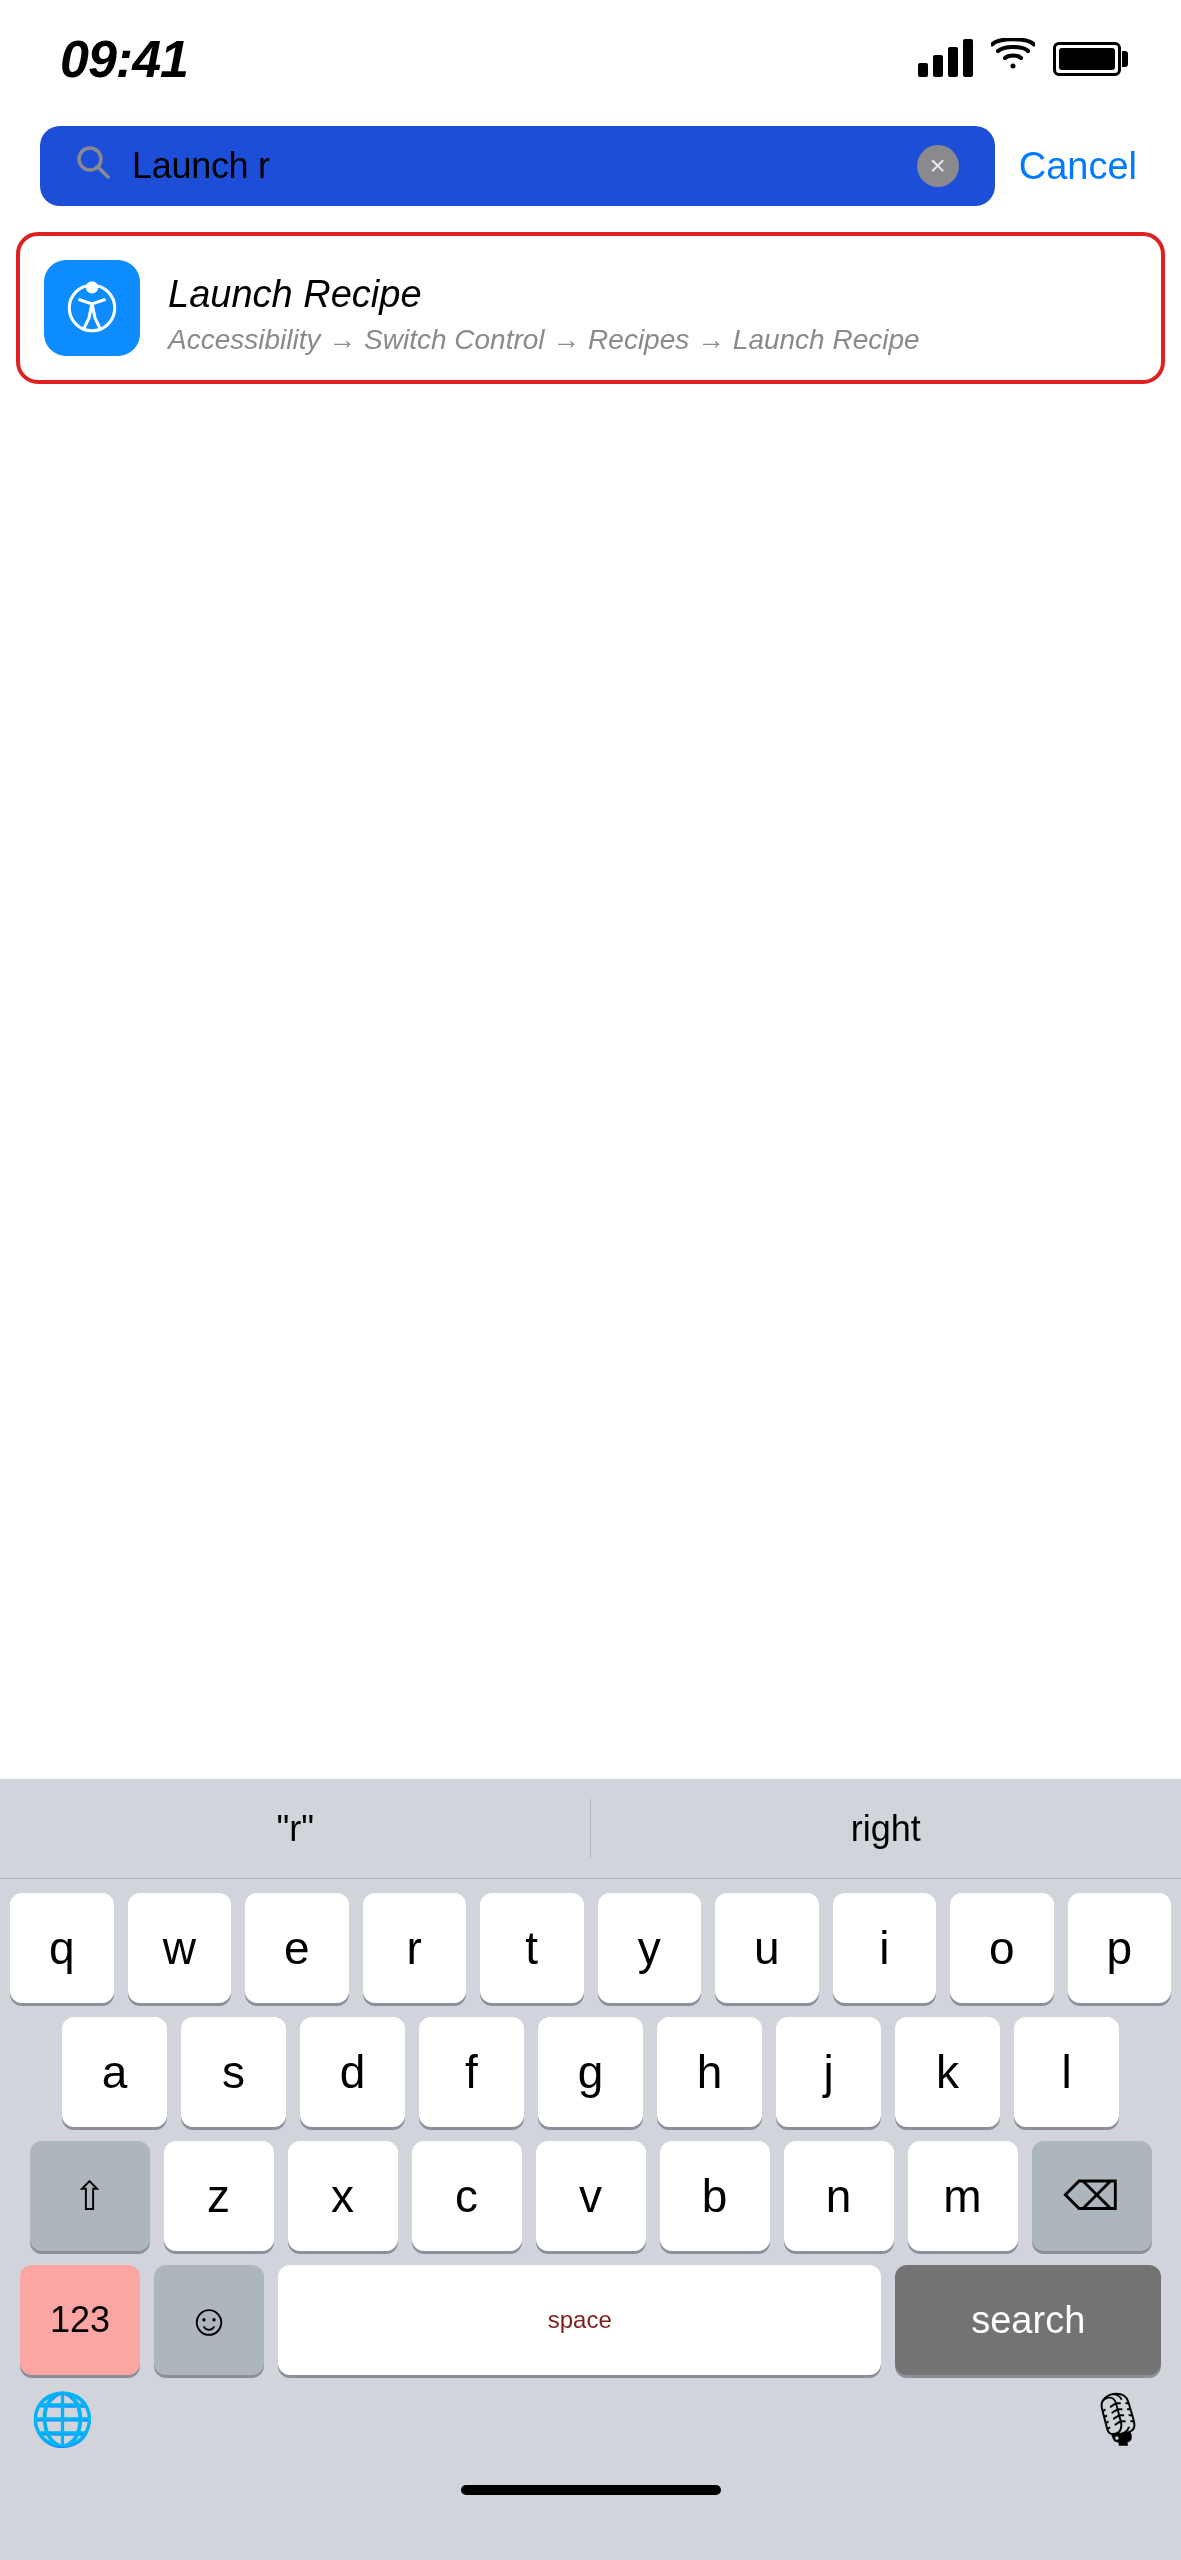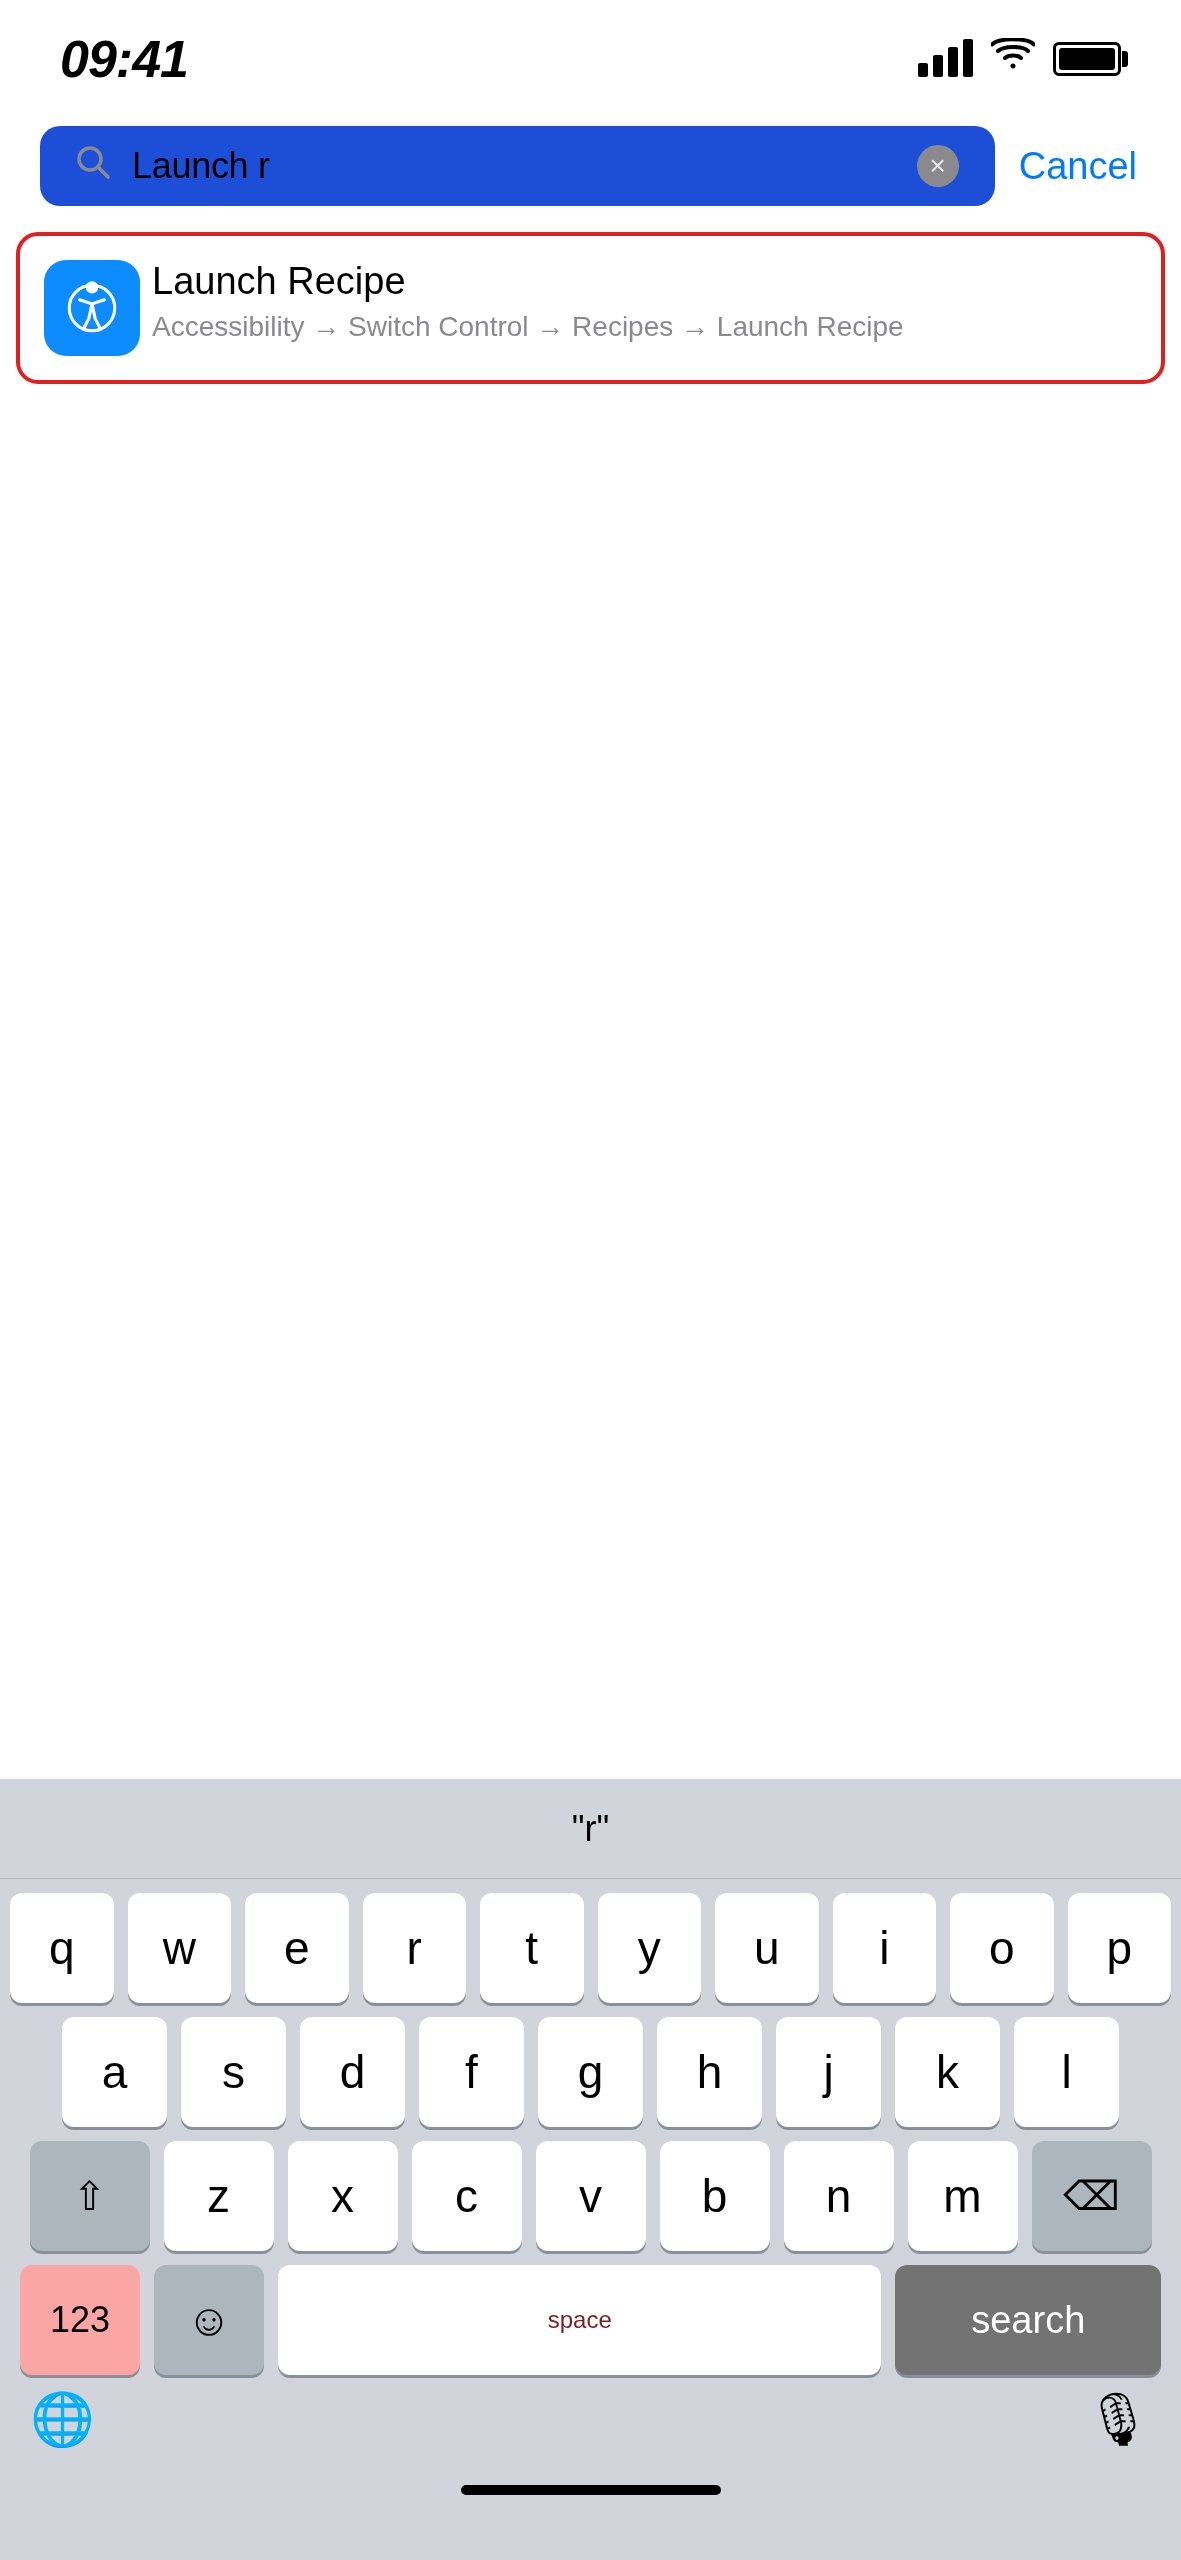--- a/index.html
+++ b/index.html
@@ -138,25 +138,26 @@
       padding: 0 4px;
     }
 
     
     .results-container {
       padding: 10px 0;
     }
 
     .result-item {
       display: flex;
-      align-items: flex-start;
+      align-items: flex-end;
       padding: 24px 40px;
-      gap: 12px;
+      gap: 28px;
       cursor: pointer;
       position: relative;
+      font-style: italic;
     }
 
     .result-item-highlighted {
       border: 4px solid #e02020;
       border-radius: 22px;
       margin: 0 16px;
       padding: 24px 24px;
     }
 
     .result-icon {
@@ -418,20 +419,21 @@
     </div>
   </div>
 </div>
 
 <div class="main-content"></div>
 
 <div class="keyboard">
 
   <div class="predictive-bar">
     <div class="predictive-item">"r"</div>
+    <div class="predictive-item">right</div>
   </div>
 
   <div class="key-rows">
 
     <div class="key-row">
       <div class="key">q</div>
       <div class="key">w</div>
       <div class="key">e</div>
       <div class="key">r</div>
       <div class="key">t</div>

